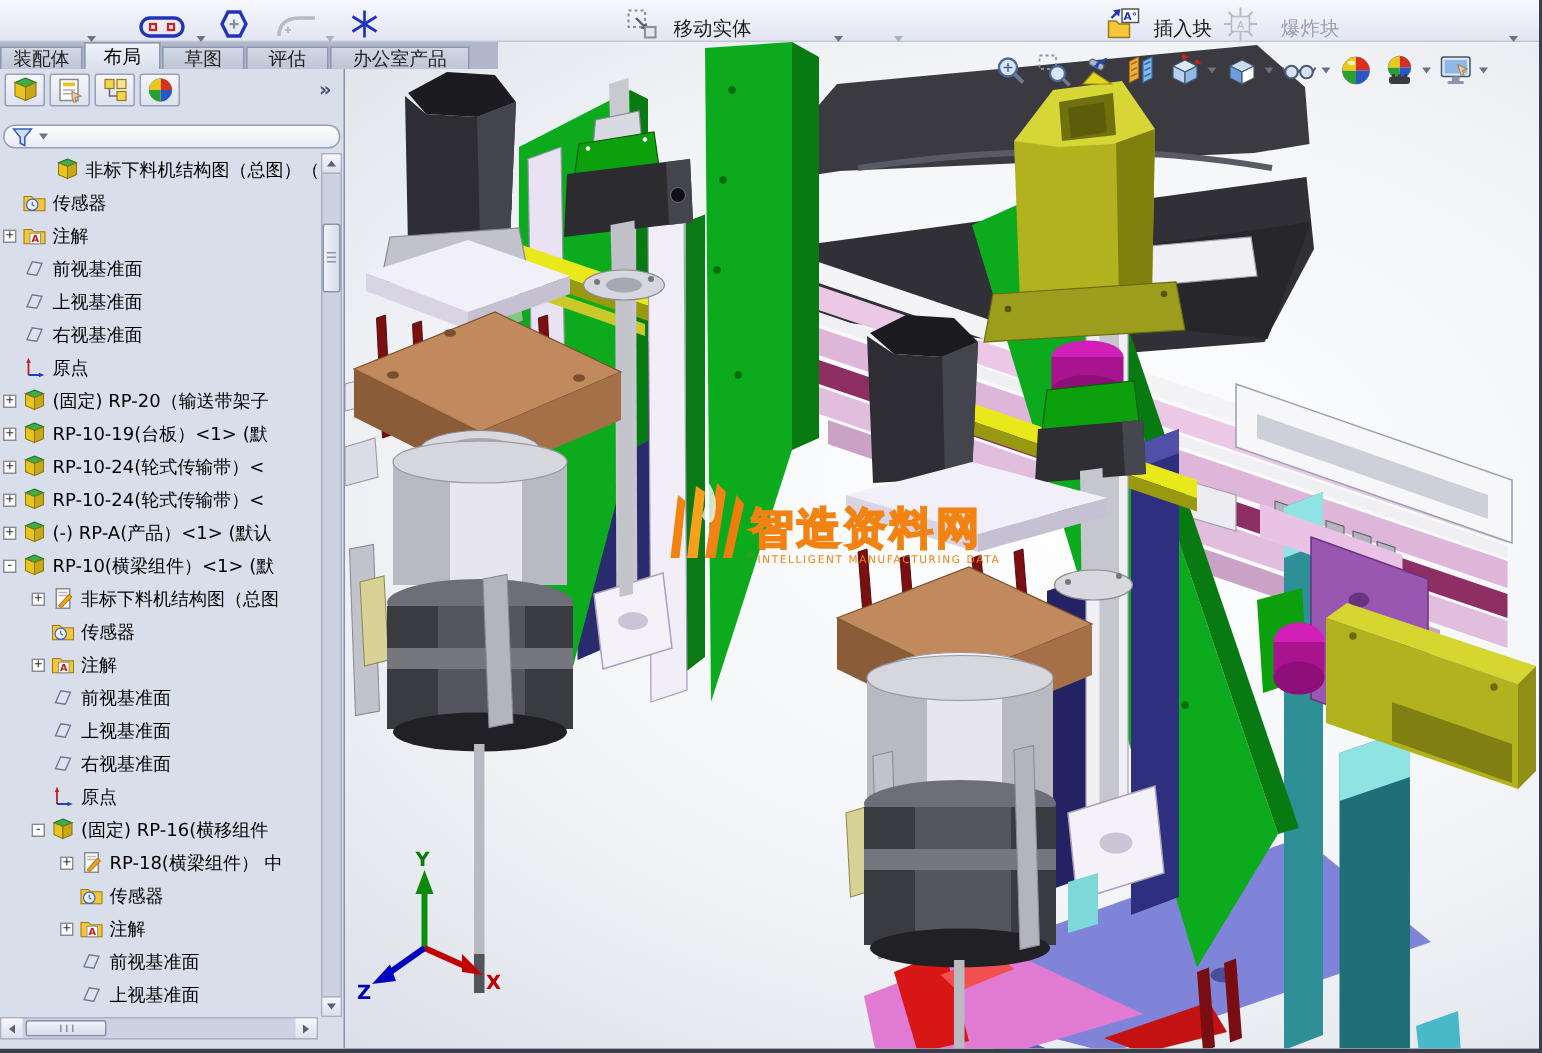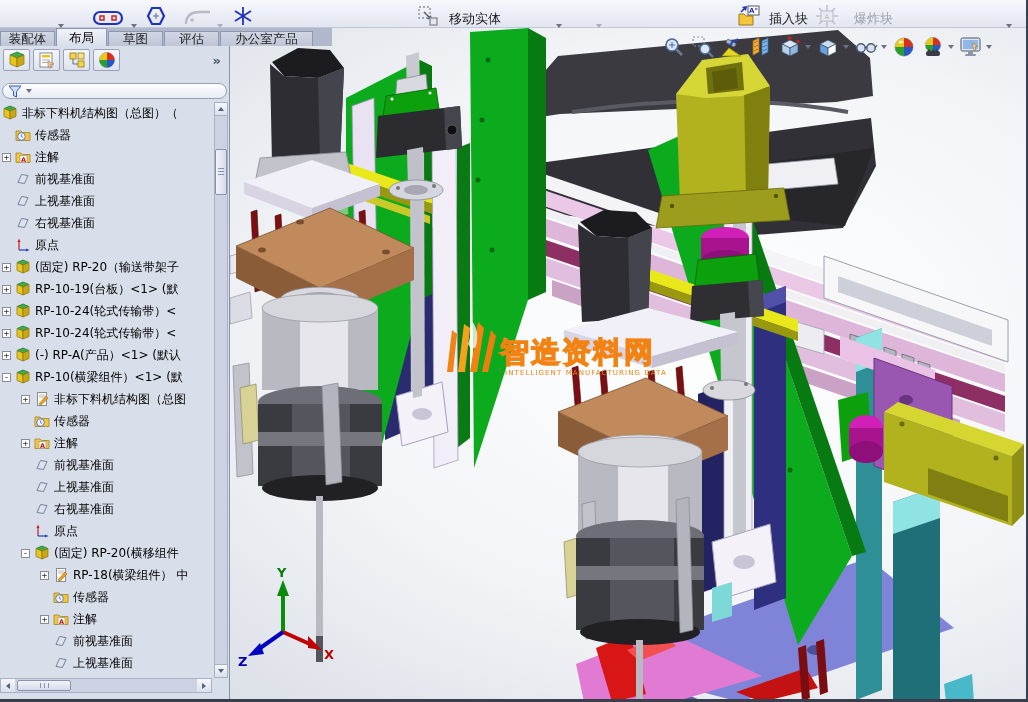--- a/index.html
+++ b/index.html
@@ -578,21 +578,21 @@
       </div>
       <div class="overflow">»</div>
     </div>
     <div class="filter-pill">
       <svg width="14" height="13" viewBox="0 0 14 13">
           <polygon points="1,1 13,1 8.5,6.5 8.5,12 5.5,10.5 5.5,6.5" fill="#cfe0f4" stroke="#3858b8" stroke-width="1"></polygon>
         </svg>
       <span class="car" style="margin-left:4px"></span>
     </div>
     <div class="tree" id="tree">
-        <div class="trow" style="padding-left: 2px;">
+        <div class="trow" style="padding-left: 2px; justify-content: flex-end;">
           <span class="ticon"><svg viewBox="0 0 16 16">
               <polygon points="8,1 14,3.5 8,6 2,3.5" fill="#3fae49" stroke="#1d6e27" stroke-width=".7"></polygon>
               <polygon points="2,3.5 8,6 8,14 2,11.5" fill="#e8c51e" stroke="#8a7310" stroke-width=".7"></polygon>
               <polygon points="14,3.5 8,6 8,14 14,11.5" fill="#c9a816" stroke="#8a7310" stroke-width=".7"></polygon>
             </svg></span>
           <span class="tlabel">非标下料机结构图（总图）（</span>
         </div>
         <div class="trow" style="padding-left: 2px;">
           <span class="texp empty"></span>
           <span class="ticon"><svg viewBox="0 0 16 16">
@@ -755,21 +755,21 @@
             </svg></span>
           <span class="tlabel">原点</span>
         </div>
         <div class="trow" style="padding-left: 21px;">
           <span class="texp">-</span>
           <span class="ticon"><svg viewBox="0 0 16 16">
               <polygon points="8,1 14,3.5 8,6 2,3.5" fill="#3fae49" stroke="#1d6e27" stroke-width=".7"></polygon>
               <polygon points="2,3.5 8,6 8,14 2,11.5" fill="#e8c51e" stroke="#8a7310" stroke-width=".7"></polygon>
               <polygon points="14,3.5 8,6 8,14 14,11.5" fill="#c9a816" stroke="#8a7310" stroke-width=".7"></polygon>
             </svg></span>
-          <span class="tlabel">(固定) RP-20(横移组件</span>
+          <span class="tlabel">(固定) RP-16(横移组件</span>
         </div>
         <div class="trow" style="padding-left: 40px;">
           <span class="texp">+</span>
           <span class="ticon"><svg viewBox="0 0 16 16">
               <rect x="3.5" y="1.5" width="9" height="13" fill="#fffef2" stroke="#8a8a94"></rect>
               <line x1="5" y1="4" x2="11" y2="4" stroke="#b8b8c0"></line>
               <line x1="5" y1="6" x2="11" y2="6" stroke="#b8b8c0"></line>
               <path d="M5,13 L12,5 L14,7 L7,14 Z" fill="#f0a020" stroke="#9a6410" stroke-width=".6"></path>
             </svg></span>
           <span class="tlabel">RP-18(横梁组件） 中</span>

